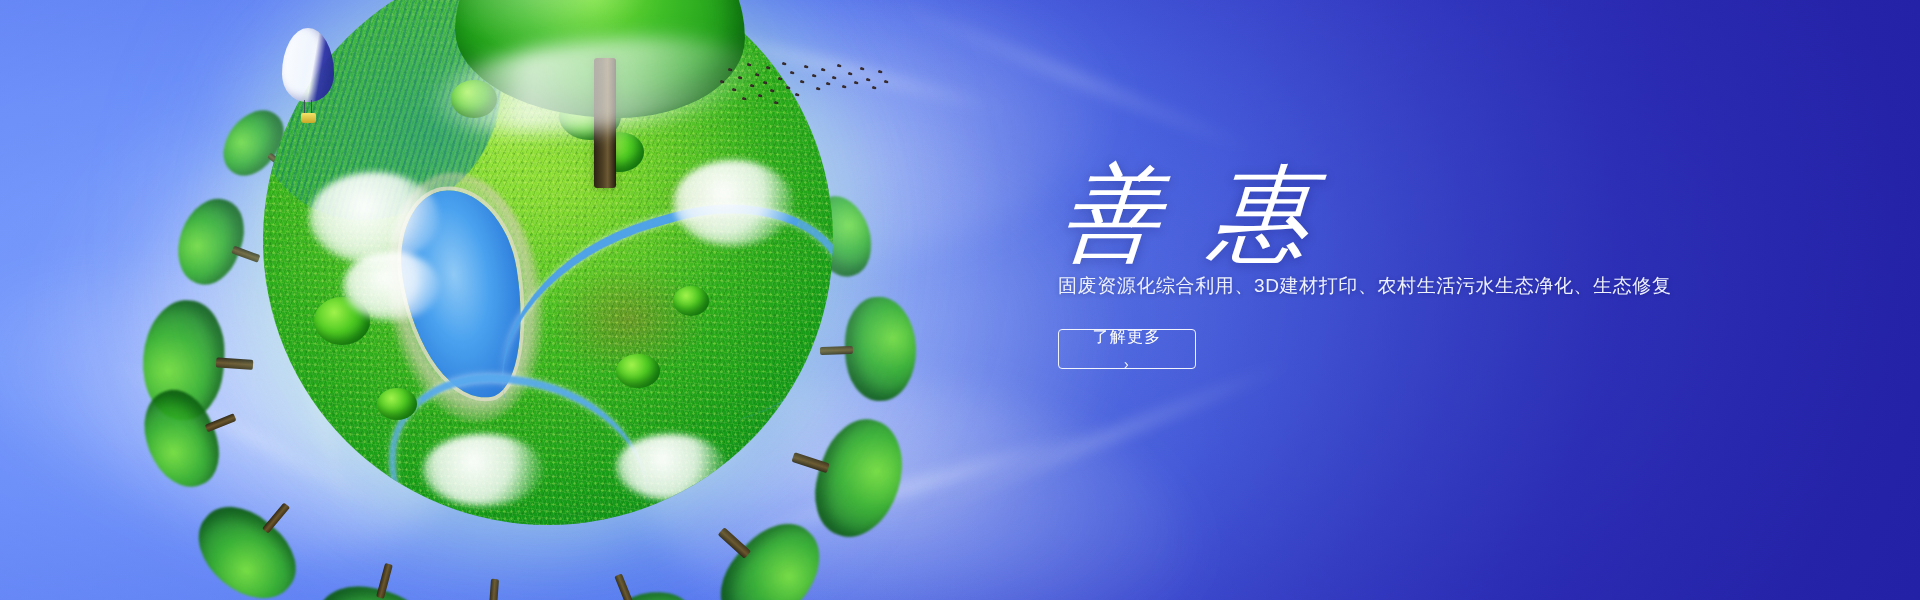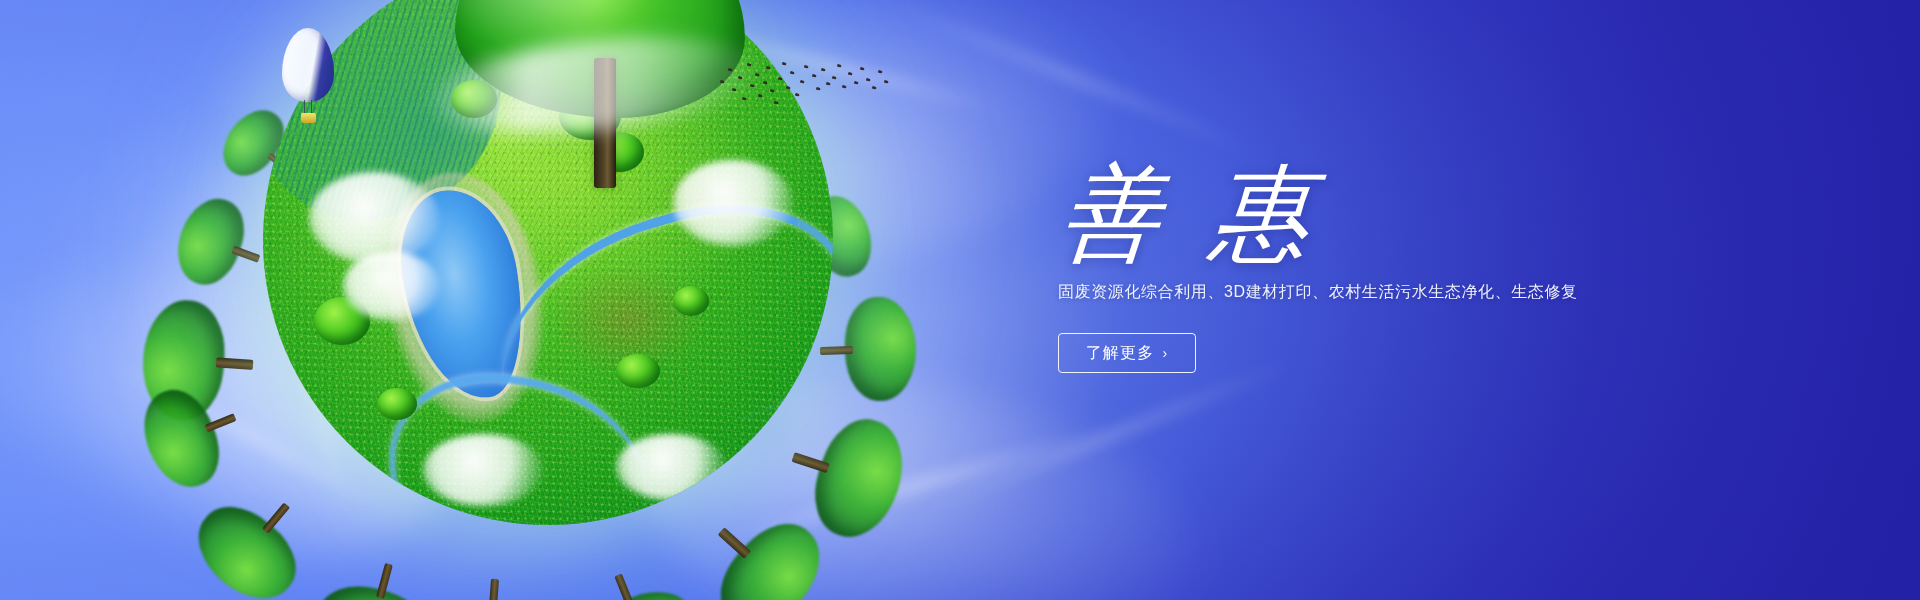--- a/index.html
+++ b/index.html
@@ -292,40 +292,41 @@
   .subtitle{
     margin-top:10px;
     color:#ffffff;
     font-size:30px;
     letter-spacing:8.5px;
     font-weight:400;
     white-space:nowrap;
     text-shadow:0 1px 6px rgba(10,10,80,.28);
   }
   .desc{
-    margin-top:20px;
+    margin-top:11px;
     color:#eef2ff;
-    font-size:16px;
+    font-size:19px;
     letter-spacing:.6px;
     white-space:nowrap;
     text-shadow:0 1px 5px rgba(10,10,80,.3);
   }
   .cta{
     margin-top:30px;
     display:inline-flex; align-items:center; justify-content:center;
     gap:8px;
     width:138px; height:40px;
     border:1px solid rgba(255,255,255,.92);
     border-radius:4px;
     color:#fff;
     font-size:16px;
     letter-spacing:1.2px;
     background:transparent;
     cursor:pointer;
     text-decoration:none;
+    flex-direction:column;
   }
   .cta .chev{ font-size:14px; opacity:.95; }
 </style>
 </head>
 <body>
 
 <div class="banner">
 
   <div class="bg-left-lighten"></div>
   <div class="bg-right-deepen"></div>

